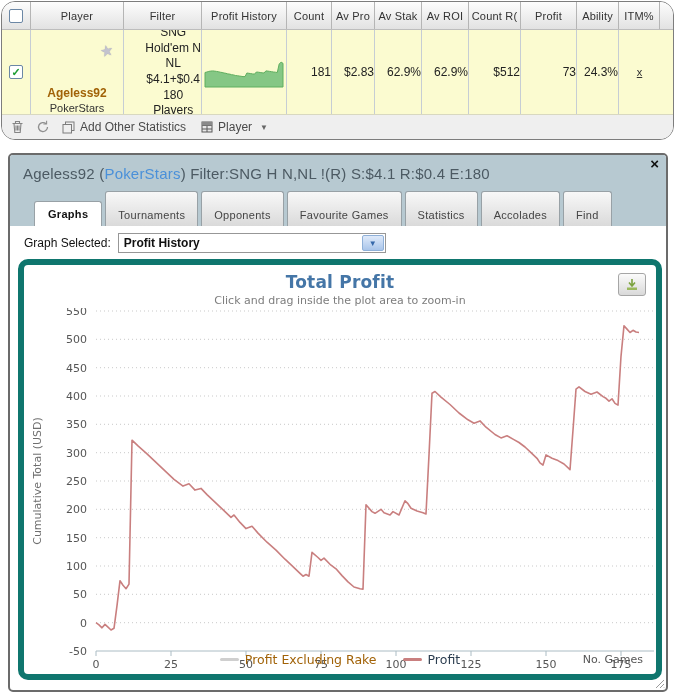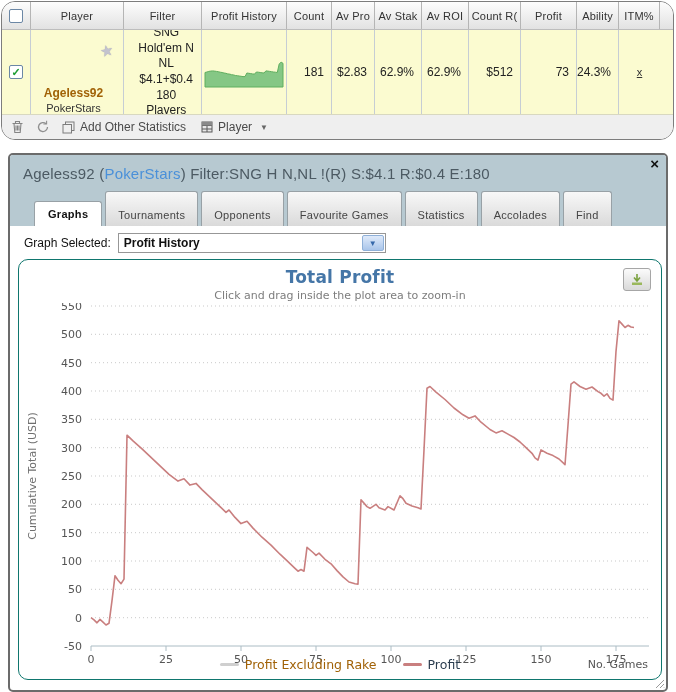--- a/index.html
+++ b/index.html
@@ -17,21 +17,21 @@
   .grid-row{ display:grid; grid-template-columns:29px 93px 78px 85px 45px 43px 47px 47px 52px 56px 42px 41px 1fr; }
   .thead{ background:linear-gradient(#fdfdfd,#e2e2e2); height:28px; border-bottom:1px solid #bdbdbd; }
   .thead .cell{
     display:flex; align-items:center; justify-content:center;
     font-size:11px; color:#333; border-right:1px solid #b5b5b5; letter-spacing:.2px;
     white-space:nowrap; overflow:hidden;
   }
   .trow{ background:#fbfbd0; height:85px; border-bottom:1px solid #d8d8c0; }
   .trow .cell{
     border-right:1px solid #c6cdd4; font-size:12px; color:#222;
-    display:flex; align-items:center; justify-content:flex-end; padding-right:7px;
+    display:flex; align-items:center; justify-content:flex-end; 
     overflow:hidden;
   }
   .cell.center{ justify-content:center; padding-right:0; }
   .checkbox{ width:14px; height:14px; background:#fff; border:1px solid #6b87a5; border-radius:2px;
     display:flex; align-items:center; justify-content:center; font-size:11px; font-weight:bold; color:#1f9e33; }
   .player-cell{ flex-direction:column; justify-content:center; padding-right:0; position:relative; }
   .player-name{ color:#a16207; font-weight:bold; font-size:12px; }
   .player-site{ color:#333; font-size:11px; margin-top:2px; }
   .fav-star{ position:absolute; top:12px; right:10px; font-size:15px; color:#c3c3ce;
     text-shadow:0 0 1px #9a9aa8; transform:rotate(-12deg); }
@@ -65,21 +65,21 @@
   .selector-row{ display:flex; align-items:center; padding:7px 0 5px 14px; font-size:12px; color:#111; }
   .select-box{ margin-left:7px; width:268px; height:20px; border:1px solid #979797; background:#fff;
     display:flex; align-items:center; cursor:pointer; }
   .select-value{ flex:1; padding-left:5px; font-size:12px; font-weight:bold; color:#111; }
   .select-arrow{ width:22px; height:16px; margin-right:1px; border:1px solid #8fb0d8; border-radius:2px;
     background:linear-gradient(#dfeafa,#a9c5ea); display:flex; align-items:center; justify-content:center;
     color:#3568aa; font-size:8px; }
 
   .chart-panel{
     position:relative; margin:1px 4px 0 8px; height:421px;
-    border:1px solid #0f766e; border-radius:10px; background:#fff;
+    border:6px solid #0f766e; border-radius:10px; background:#fff;
     font-family:"DejaVu Sans", sans-serif;
   }
   .chart-title{ text-align:center; font-size:17px; font-weight:bold; margin-top:7px; letter-spacing:.2px; }
   .chart-subtitle{ text-align:center; font-size:11px; color:#7d7d7d; margin-top:2px; }
   .download-btn{
     position:absolute; top:8px; right:10px; width:28px; height:23px;
     background:linear-gradient(#fbfbfb,#d9d9d9); border:1px solid #a6a6a6; border-radius:3px;
     display:flex; align-items:center; justify-content:center; cursor:pointer;
   }
   svg.main-chart{ display:block; margin:1px 0 0 2px; }

